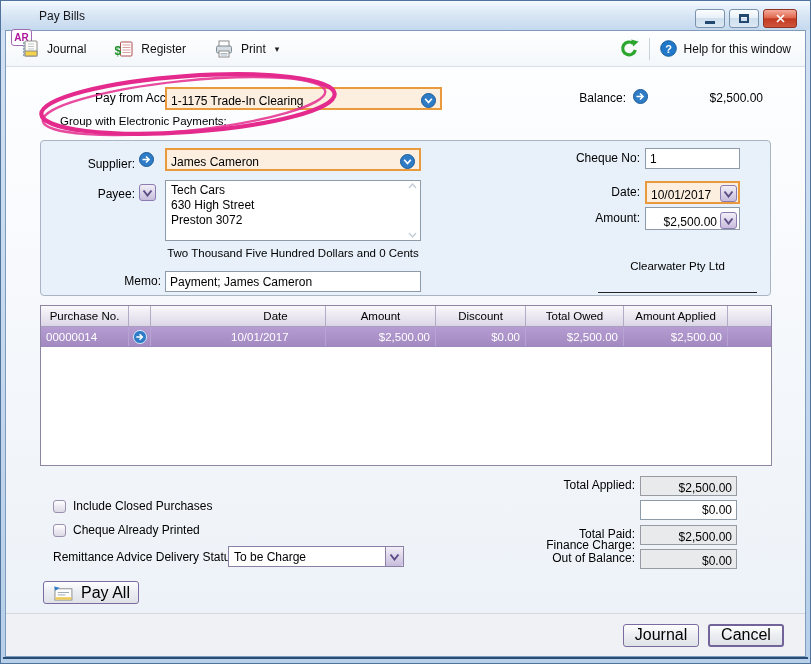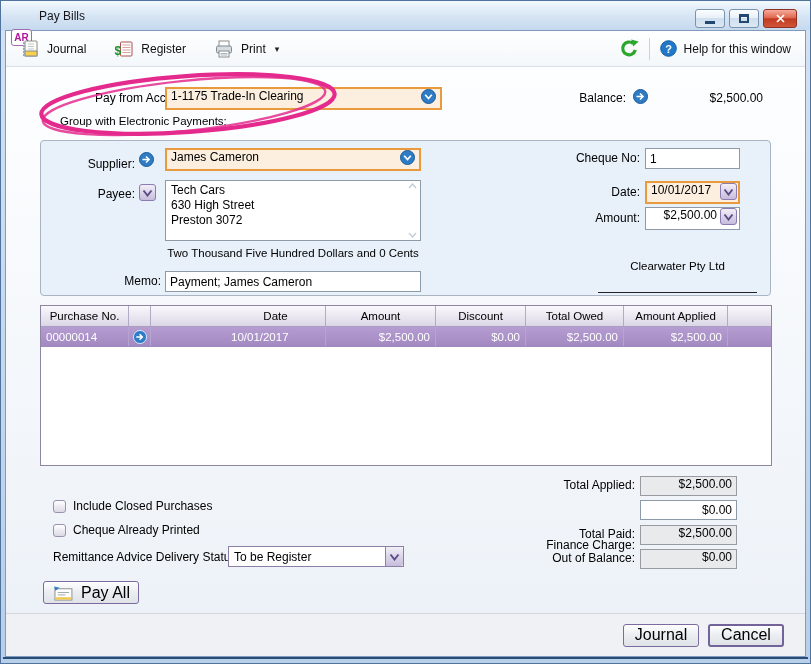--- a/index.html
+++ b/index.html
@@ -36,21 +36,21 @@
   .tool-right{margin-left:auto;display:flex;align-items:center;gap:10px;}
   .vsep{width:1px;height:22px;background:#c7d2dd;}
 
   
   .main{position:relative;height:546px;background:linear-gradient(#fdfeff,#edf2f8);}
   .lbl{position:absolute;font-size:12px;color:#000;white-space:nowrap;}
   .lbl.r{text-align:right;}
   .small{font-size:11.5px;}
 
   .field{position:absolute;background:#fff;border:1px solid #8d9aa8;font-size:12px;
-    display:flex;align-items:flex-start;padding:0 4px;color:#000;}
+    display:flex;align-items:flex-end;padding:0 4px;color:#000;}
   .field.orange{border:2px solid #E89A3C;background:#FCEFDF;}
   .field.ro{background:#e9eaeb;border-color:#979ca3;justify-content:flex-end;}
   input.fld{position:absolute;border:1px solid #8d9aa8;font-family:"Liberation Sans",sans-serif;
     font-size:12px;padding:0 4px;color:#000;background:#fff;}
   input.fld.num{text-align:right;}
 
   .pbtn{width:17px;height:17px;border:1px solid #8a7bb0;border-radius:3px;flex:none;
     background:linear-gradient(#f2eff7,#c7bcdc);display:inline-flex;align-items:center;justify-content:center;}
   .push-r{margin-left:auto;}
 
@@ -298,21 +298,21 @@
       <div class="chk" style="left:47px;top:432px;">
         <span class="box"></span>
         <span>Include Closed Purchases</span>
       </div>
       <div class="chk" style="left:47px;top:456px;">
         <span class="box"></span>
         <span>Cheque Already Printed</span>
       </div>
       <div class="lbl" style="left:47px;top:483px;">Remittance Advice Delivery Status:</div>
       <div class="sel" style="left:222px;top:479px;width:176px;height:21px;">
-        <span>To be Register</span>
+        <span>To be Charge</span>
         <span class="pbtn push-r">
           <svg width="11" height="8" viewBox="0 0 11 8">
               <path d="M1.5 1.5L5.5 6.5L9.5 1.5" stroke="#5d4f86" stroke-width="2" fill="none"></path>
             </svg>
         </span>
       </div>
 
       <div class="lbl r" style="left:464px;top:411px;width:165px;">Total Applied:</div>
       <div class="field ro" style="left:634px;top:409px;width:97px;height:20px;">$2,500.00</div>
 

